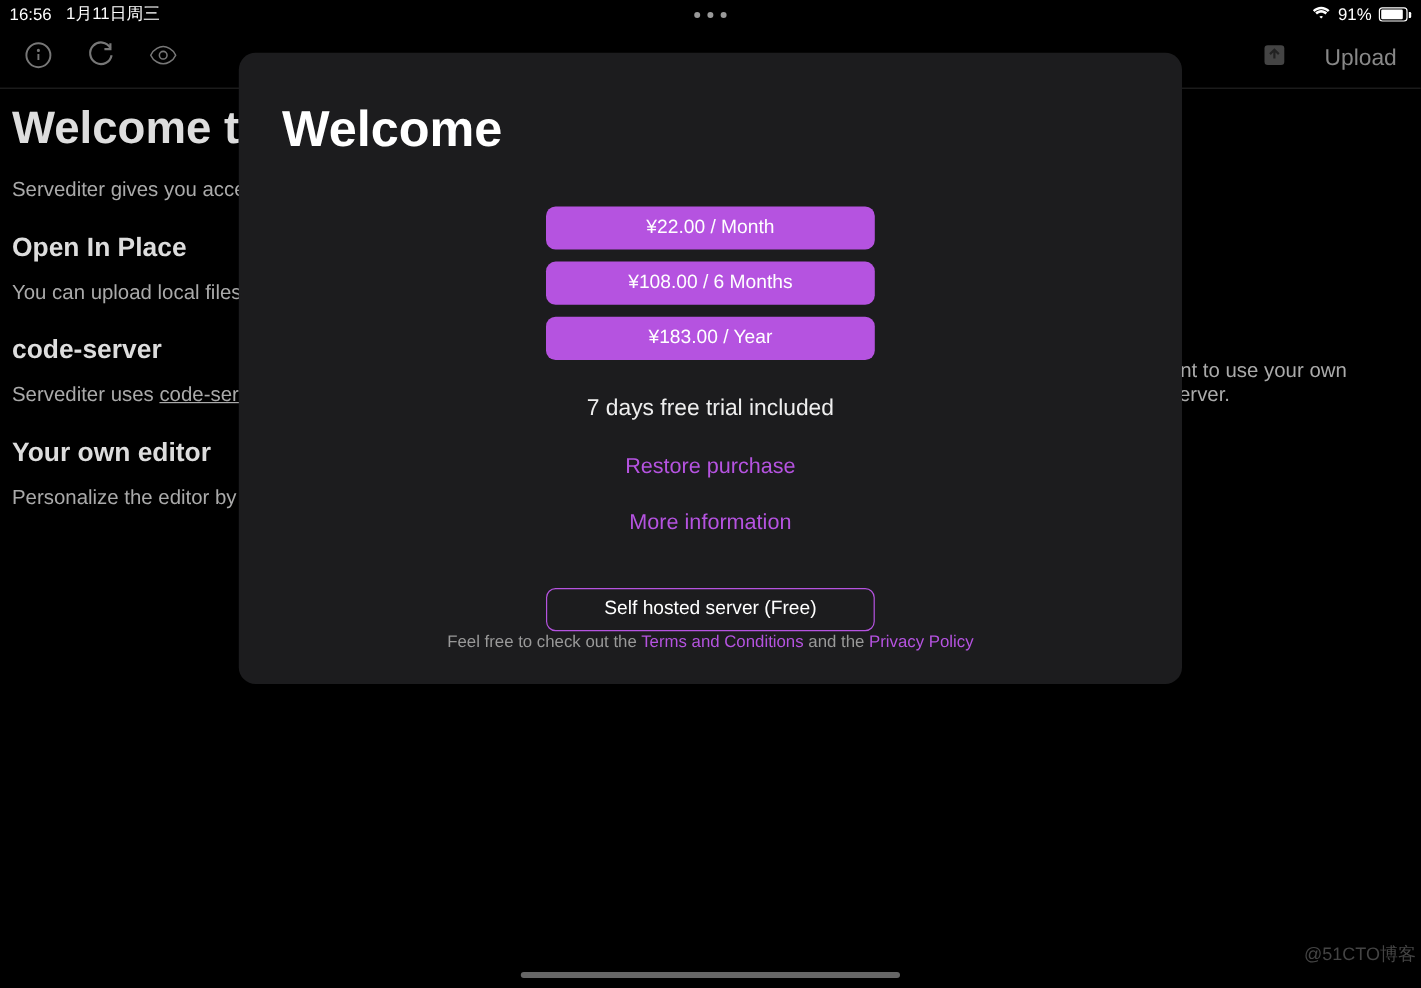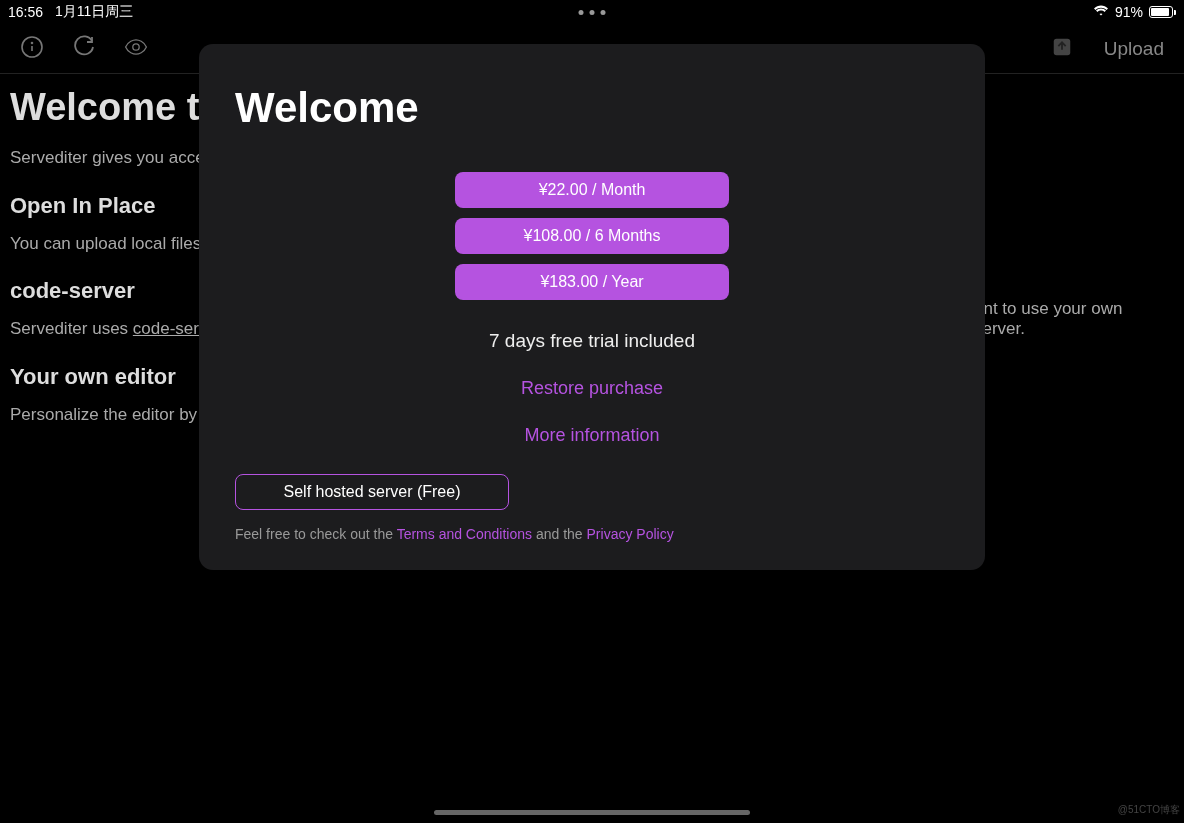--- a/index.html
+++ b/index.html
@@ -203,22 +203,22 @@
       text-align: center;
       font-size: 18px;
       color: #b553e0;
       margin-top: 26px;
       cursor: pointer;
     }
     .bottom-section {
       margin-top: auto;
       display: flex;
       flex-direction: column;
-      align-items: flex-start;
-      gap: 16px;
+      align-items: center;
+      gap: 0;
     }
     .self-host-btn {
       width: 274px;
       height: 36px;
       background: transparent;
       border: 1px solid #b553e0;
       border-radius: 8px;
       color: #fff;
       font-size: 16px;
       cursor: pointer;
@@ -240,23 +240,23 @@
       bottom: 8px;
       left: 50%;
       transform: translateX(-50%);
       width: 316px;
       height: 5px;
       background: #666;
       border-radius: 3px;
     }
     .watermark {
       position: absolute;
-      bottom: 6px;
+      bottom: 18px;
       right: 4px;
-      font-size: 10px;
+      font-size: 15px;
       color: #444;
     }
   </style>
 </head>
 <body>
 
 <div class="statusbar">
   <div class="statusbar-left">
     <span>16:56</span>
     <span>1月11日周三</span>

